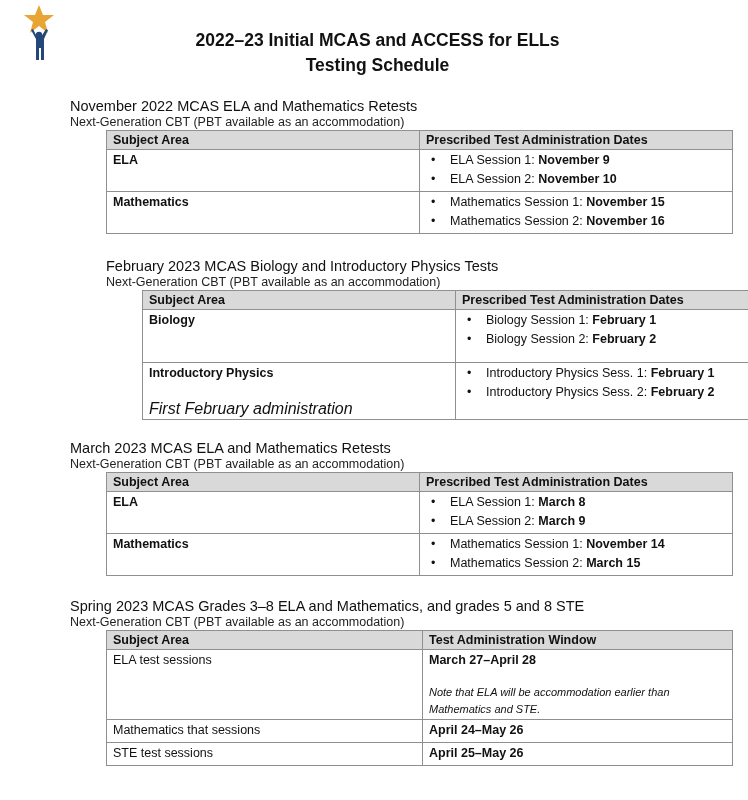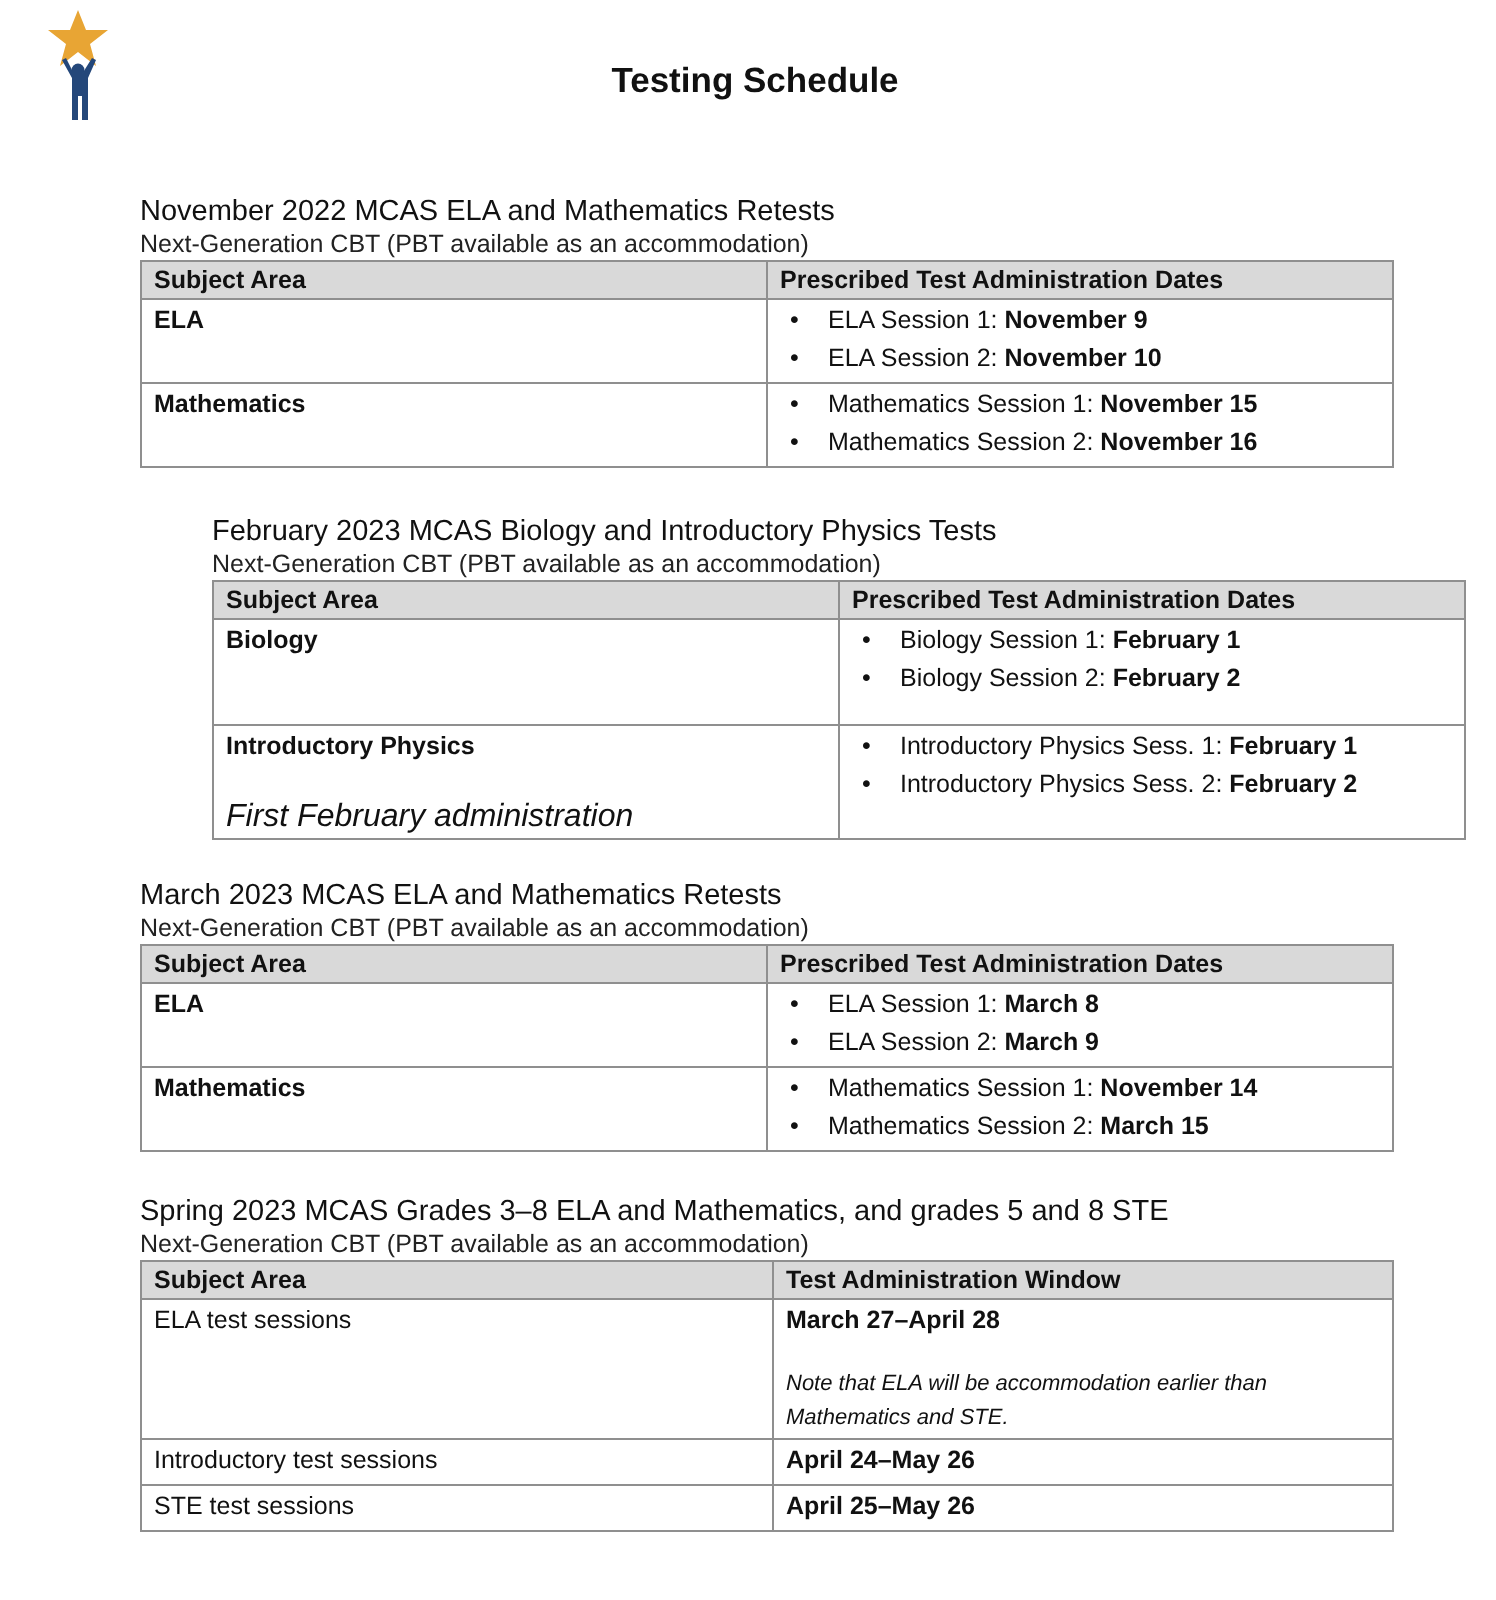--- a/index.html
+++ b/index.html
@@ -8,21 +8,21 @@
   .logo { position: absolute; left: 24px; top: 4px; width: 150px; height: 56px; }
   .logo-text { position: absolute; left: 38px; top: 22px; }
   .logo-l1 { font-family: "Liberation Serif", serif; font-size: 5.5px; letter-spacing: 0.6px; color: #b0603a; font-weight: bold; white-space: nowrap; }
   .logo-l2 { font-family: "Liberation Serif", serif; font-size: 8px; color: #24477a; white-space: nowrap; margin-top: 1px; }
   .logo-l3 { font-family: "Liberation Serif", serif; font-size: 19px; color: #24477a; white-space: nowrap; line-height: 18px; letter-spacing: 0.3px; }
   .title { position: absolute; left: 140px; width: 475px; top: 28px; text-align: center;
            font-size: 17.5px; font-weight: bold; line-height: 25px; }
   .section { position: absolute; left: 70px; width: 627px; }
   .sec-title { font-size: 14.5px; font-weight: normal; line-height: 18px; white-space: nowrap; }
   .sec-sub { font-size: 12.5px; line-height: 15px; white-space: nowrap; color: #222; }
-  table { border-collapse: collapse; width: 627px; table-layout: fixed; font-size: 12.5px; }
+  table { border-collapse: collapse; width: 627px; table-layout: fixed; font-size: 12.5px; margin-left: 36px; }
   td, th { border: 1px solid #8f8f8f; padding: 1px 6px; vertical-align: top; text-align: left; }
   th { background: #d9d9d9; font-weight: bold; height: 16px; line-height: 16px; }
   td.subj { font-weight: bold; line-height: 19px; }
   td.subj-plain { font-weight: normal; line-height: 19px; }
   ul { margin: 0; padding: 0; list-style: none; }
   li { position: relative; padding-left: 24px; line-height: 19px; white-space: nowrap; }
   li::before { content: "•"; position: absolute; left: 5px; top: 0; }
   .b { font-weight: bold; }
   .note { font-style: italic; font-size: 11px; line-height: 17px; margin-top: 14px; }
   .ital { font-style: italic; font-weight: normal; font-size: 16px; }
@@ -32,20 +32,21 @@
 
 <div class="logo">
   <svg width="40" height="58" viewBox="0 0 40 58" style="position:absolute;left:0;top:0;">
     <polygon points="15,1 19,11 30,11 21,18 24,29 15,22 6,29 9,18 0,11 11,11" fill="#e8a534"></polygon>
     <circle cx="15" cy="31" r="3.2" fill="#24477a"></circle>
     <path d="M7,26 L12,35 L12,56 L15,56 L15,44 L17,44 L17,56 L20,56 L20,35 L24,26 L22,25 L17,33 L13,33 L9,25 Z" fill="#24477a"></path>
   </svg>
 </div>
 
 <div class="title">
+  <div>2022–23 Initial MCAS and ACCESS for ELLs</div>
   <div>Testing Schedule</div>
 </div>
 
 <div class="section" style="top:97px;">
   <div class="sec-title">November 2022 MCAS ELA and Mathematics Retests</div>
   <div class="sec-sub">Next-Generation CBT (PBT available as an accommodation)</div>
   <table>
     <colgroup>
         <col style="width:313px">
         <col>
@@ -164,21 +165,21 @@
       <th>Test Administration Window</th>
     </tr>
     <tr style="height:52px">
       <td class="subj-plain">ELA test sessions</td>
       <td>
         <div class="b" style="line-height:19px;">March 27–April 28</div>
         <div class="note">Note that ELA will be accommodation earlier than Mathematics and STE.</div>
       </td>
     </tr>
     <tr style="height:23px">
-      <td class="subj-plain">Introductory test sessions</td>
+      <td class="subj-plain">Mathematics that sessions</td>
       <td class="b" style="line-height:19px;">April 24–May 26</td>
     </tr>
     <tr style="height:23px">
       <td class="subj-plain">STE test sessions</td>
       <td class="b" style="line-height:19px;">April 25–May 26</td>
     </tr>
   </tbody>
     </table>
 </div>
 

